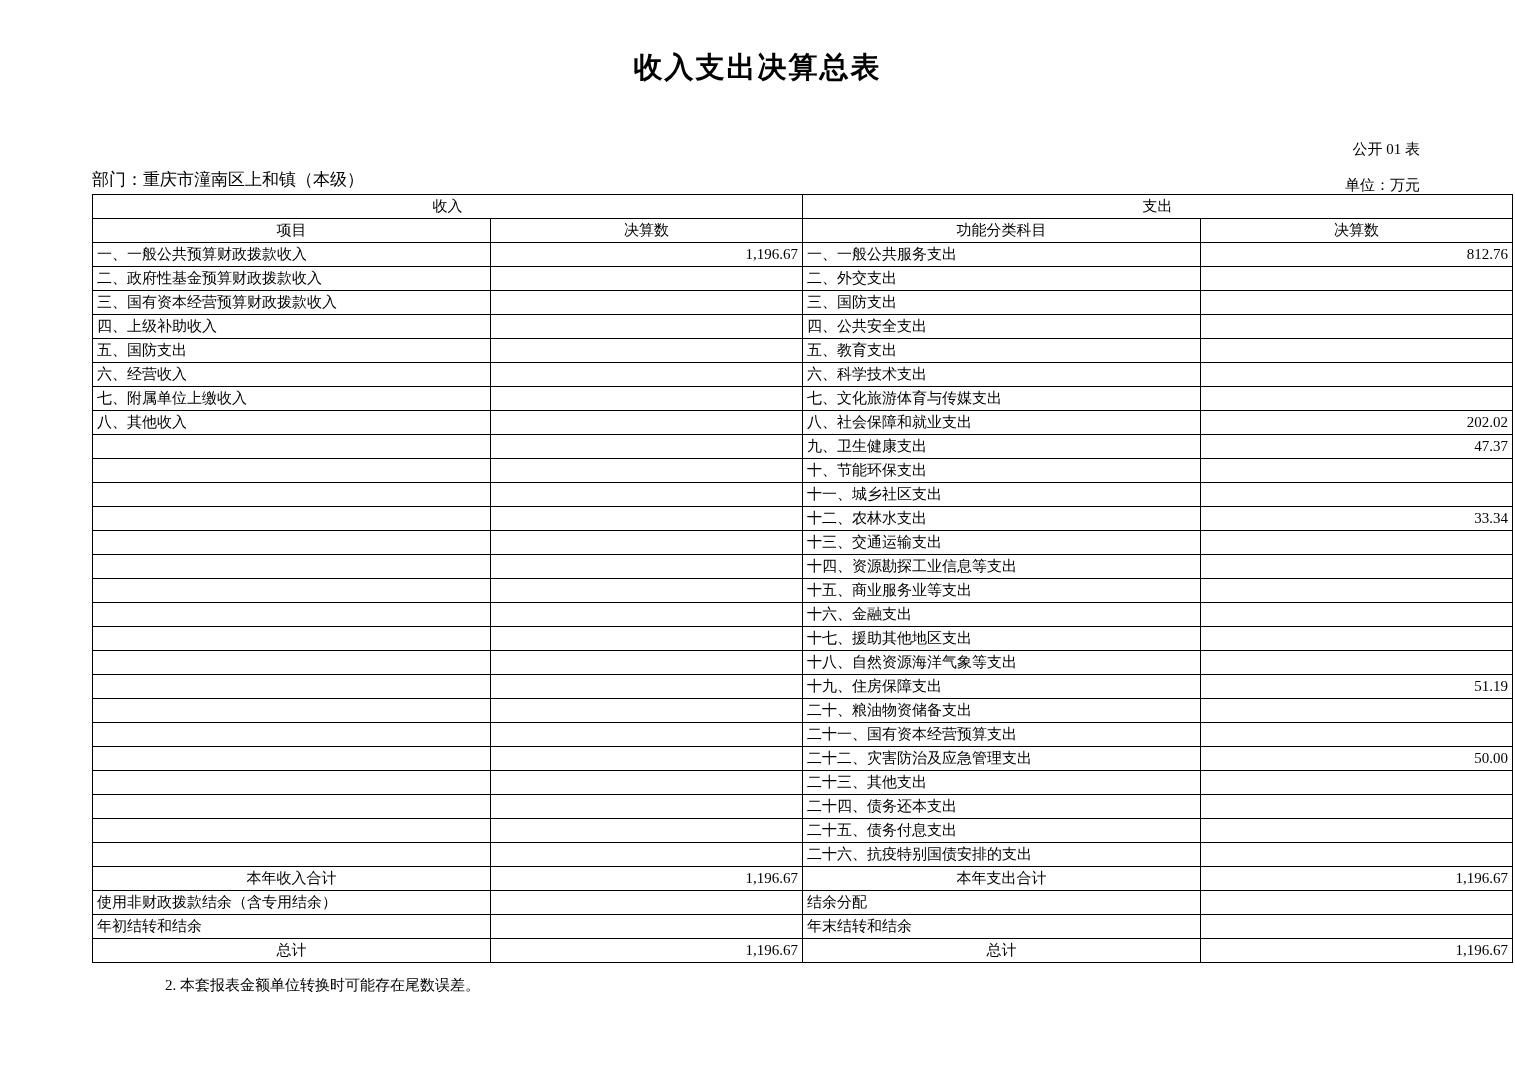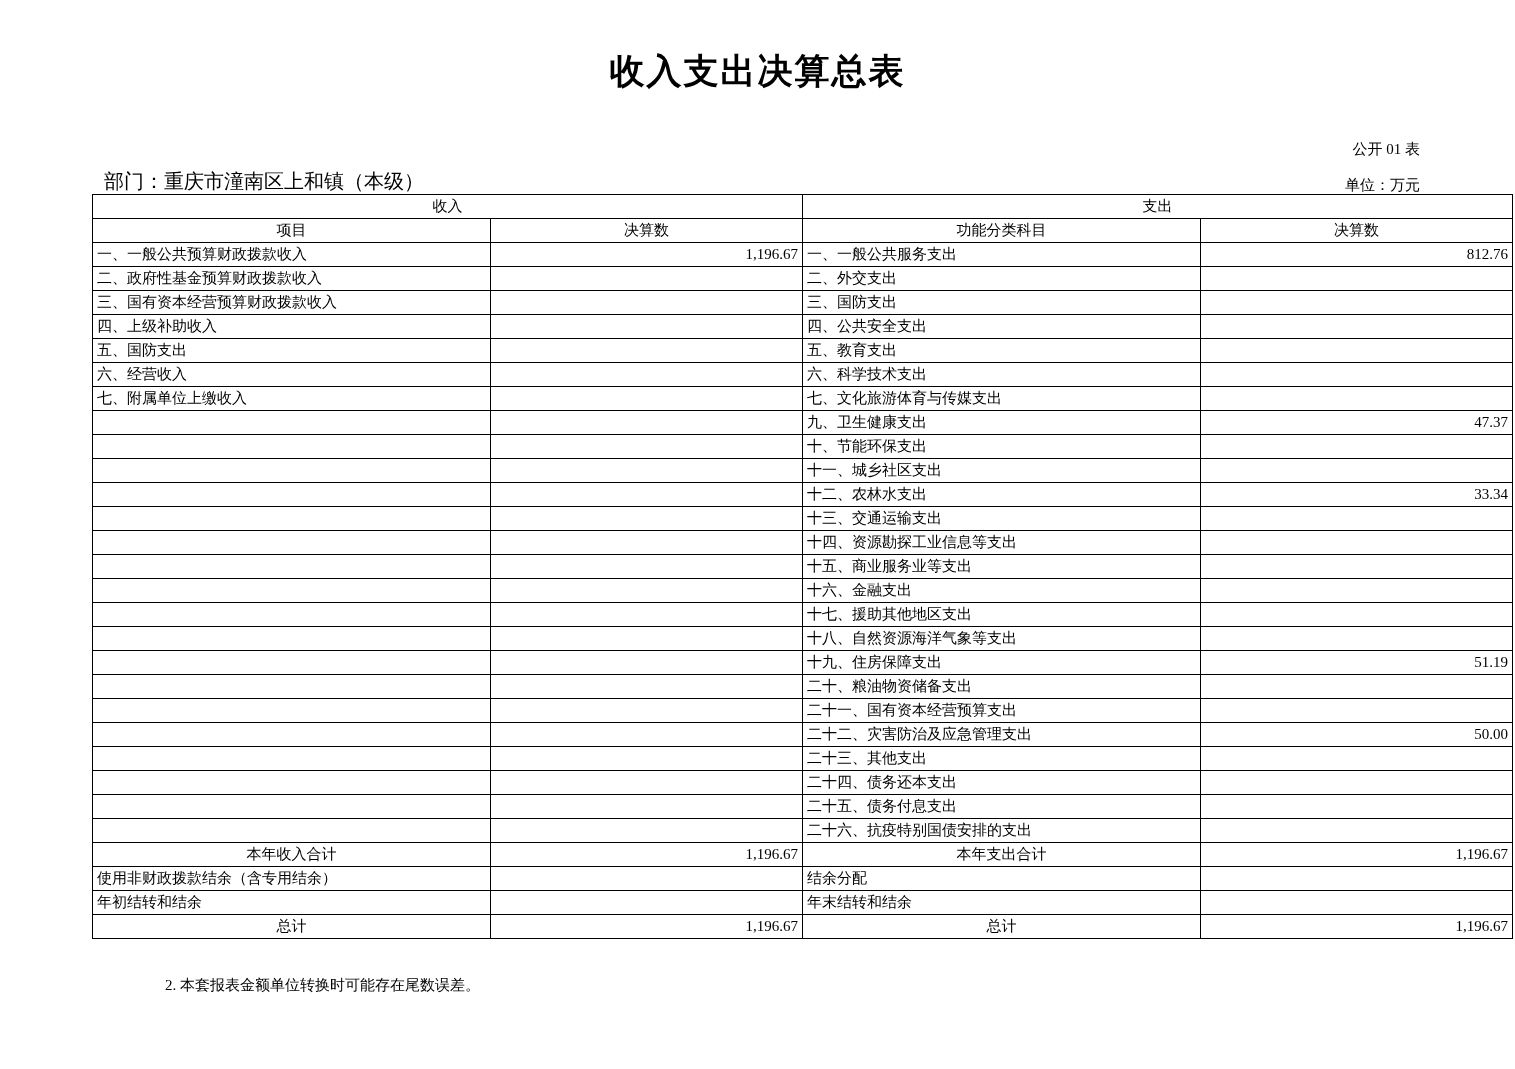--- a/index.html
+++ b/index.html
@@ -16,38 +16,38 @@
     overflow: hidden;
   }
   .page {
     position: relative;
     width: 1515px;
     height: 1069px;
     box-sizing: border-box;
   }
   .title {
     text-align: center;
-    font-size: 35px;
+    font-size: 29px;
     font-weight: bold;
     letter-spacing: 2px;
     margin-top: 48px;
     margin-bottom: 0;
   }
   .meta-right {
     position: absolute;
     right: 95px;
     font-size: 15px;
   }
   .meta-right.r1 { top: 92px; }
   .meta-right.r2 { top: 128px; }
   .meta-left {
     position: absolute;
-    left: 104px;
+    left: 92px;
     top: 120px;
-    font-size: 20px;
+    font-size: 17px;
   }
   table.main {
     position: absolute;
     left: 92px;
     top: 146px;
     border-collapse: collapse;
     table-layout: fixed;
     width: 1330px;
     font-size: 15px;
   }
@@ -149,20 +149,26 @@
           <td class="left">六、科学技术支出</td>
           <td class="right"></td>
         </tr>
         <tr>
           <td class="left">七、附属单位上缴收入</td>
           <td class="right"></td>
           <td class="left">七、文化旅游体育与传媒支出</td>
           <td class="right"></td>
         </tr>
         <tr>
+          <td class="left">八、其他收入</td>
+          <td class="right"></td>
+          <td class="left">八、社会保障和就业支出</td>
+          <td class="right">202.02</td>
+        </tr>
+        <tr>
           <td class="left"></td>
           <td class="right"></td>
           <td class="left">九、卫生健康支出</td>
           <td class="right">47.37</td>
         </tr>
         <tr>
           <td class="left"></td>
           <td class="right"></td>
           <td class="left">十、节能环保支出</td>
           <td class="right"></td>

